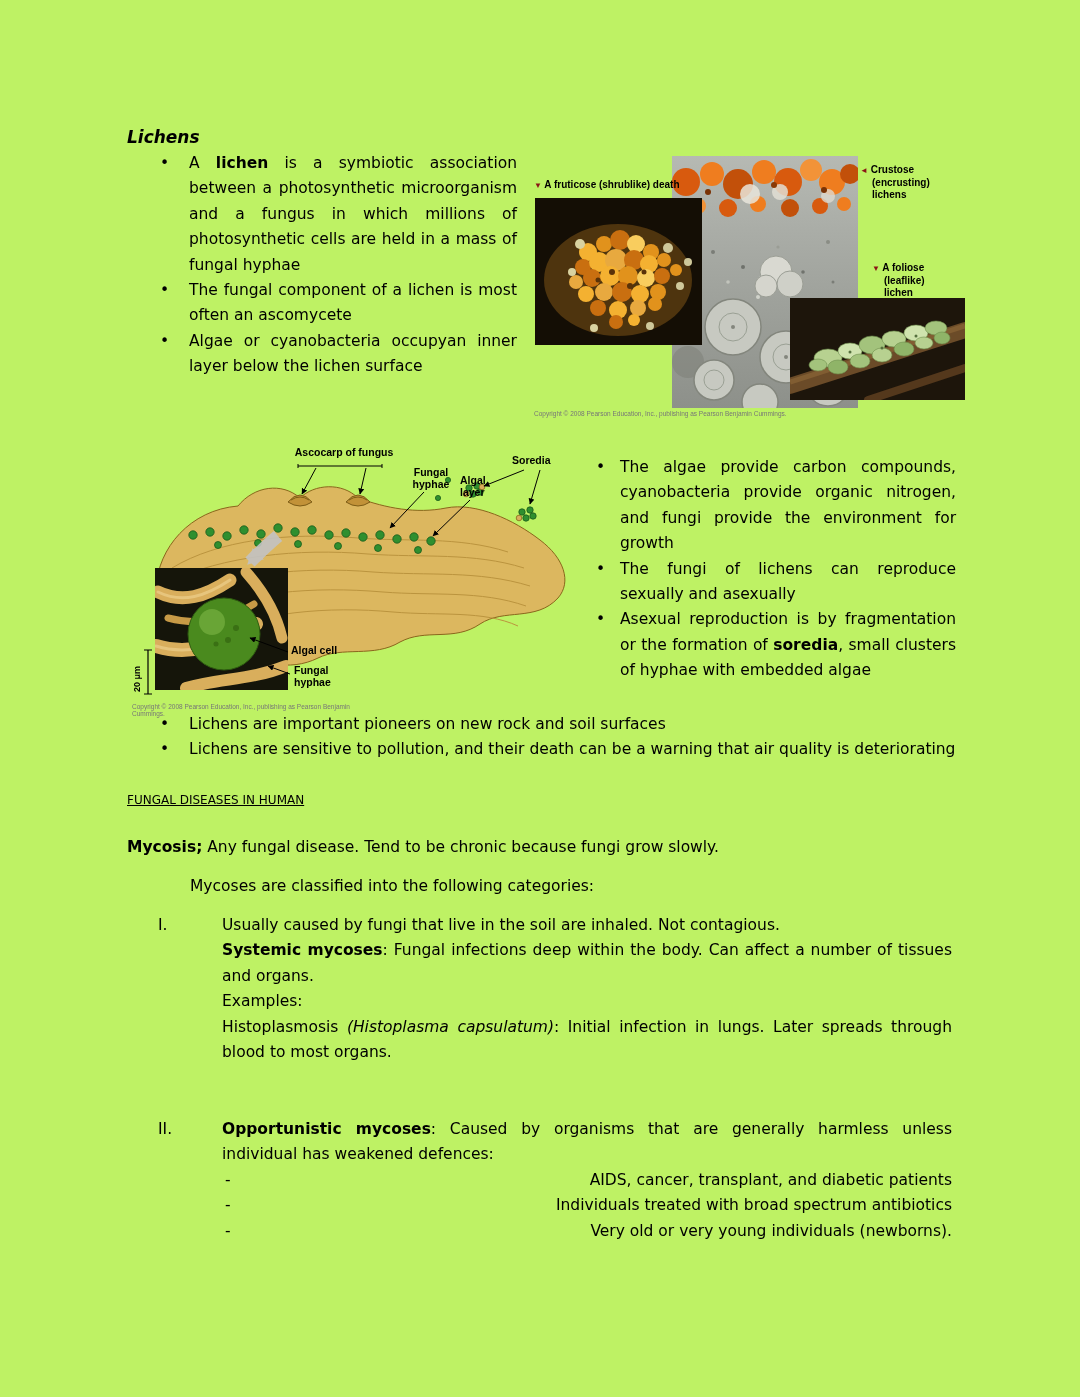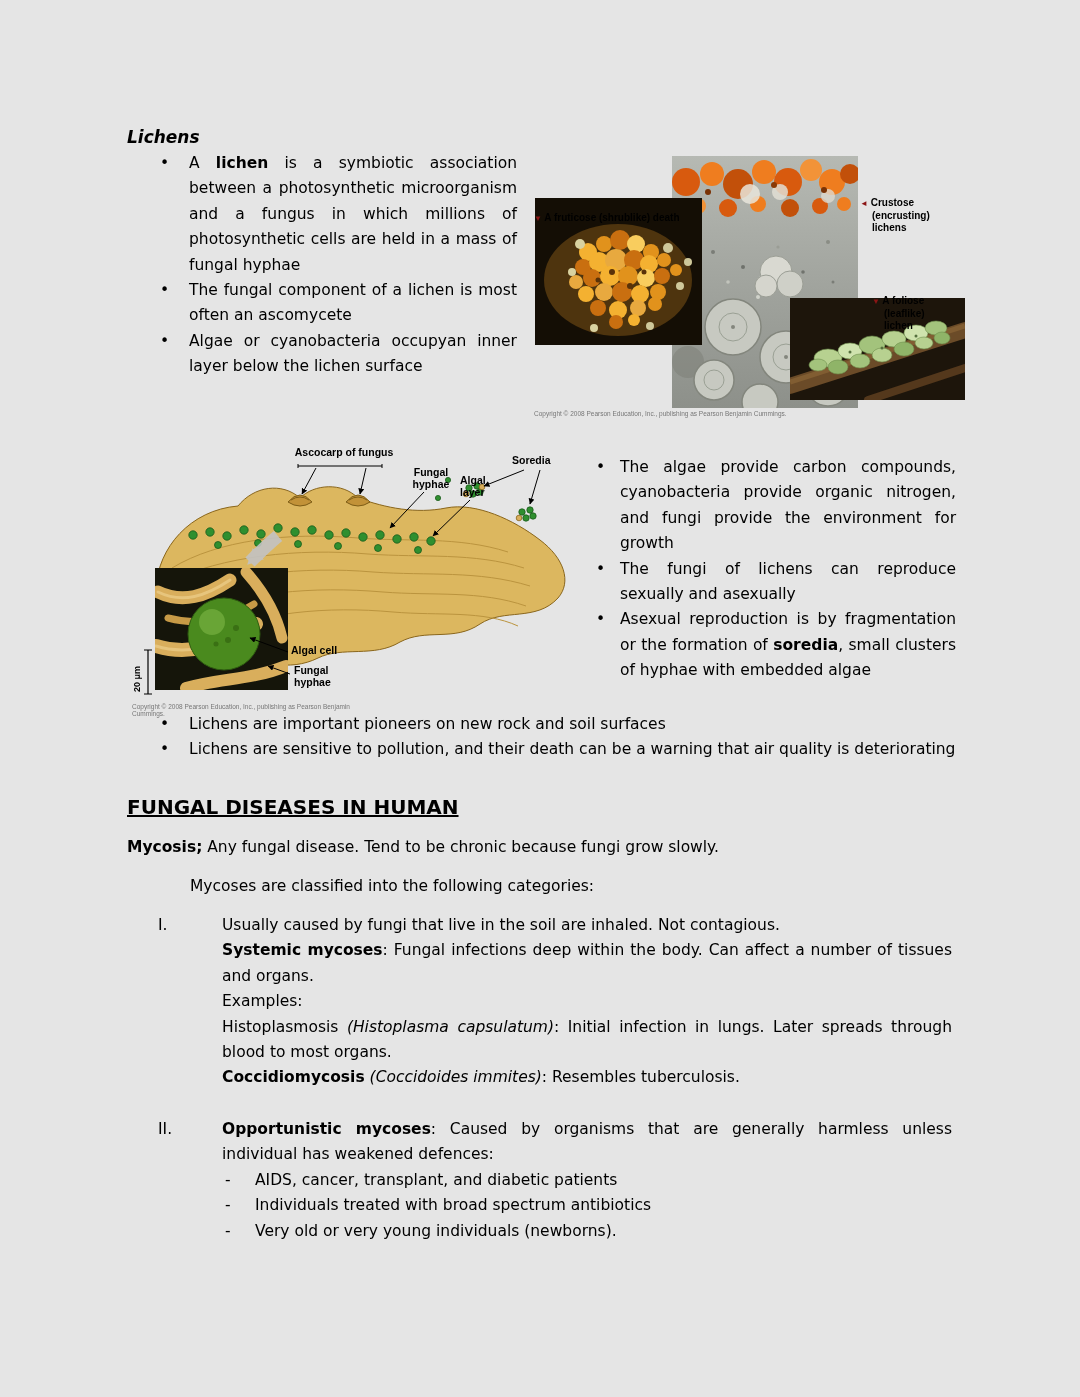--- a/index.html
+++ b/index.html
@@ -1,40 +1,40 @@
 <!DOCTYPE html>
 <html><head>
 <meta charset="utf-8">
 <style>
   * { margin:0; padding:0; box-sizing:border-box; }
   html,body { background:#ffffff; }
   .page {
-    position:relative; width:1080px; height:1397px; background:#e5e5e5;
+    position:relative; width:1080px; height:1397px; background:#bef264;
     font-family:"DejaVu Sans","Liberation Sans",sans-serif;
     color:#000; font-size:15.5px; line-height:1.64; overflow:hidden;
   }
   .abs { position:absolute; }
   .jus { text-align:justify; }
   h1.lichens-heading { font-size:17px; font-weight:700; font-style:italic; }
-  h2.fungal-heading { font-size:20px; font-weight:700; text-decoration:underline; }
+  h2.fungal-heading { font-size:12px; font-weight:400; text-decoration:underline; }
   p { margin:0; }
   .bullet-row { display:flex; align-items:flex-start; }
   .bullet-glyph { flex:0 0 34px; padding-left:5px; }
   .bullet-glyph.narrow { flex:0 0 32px; padding-left:8px; }
   .bullet-text { flex:1; }
   .roman { display:flex; align-items:flex-start; }
   .roman-numeral { flex:0 0 64px; }
   .roman-body { flex:1; }
   .dash-row { display:flex; align-items:flex-start; }
   .dash-glyph { flex:0 0 33px; padding-left:3px; }
-  .dash-text { flex:1; }
+  .dash-text { flex:1;text-align:right; }
   .figure { position:absolute; }
   .fig-label {
     position:absolute; font-family:"Liberation Sans","DejaVu Sans",sans-serif;
-    font-weight:700; font-size:10px; line-height:1.25; color:#000;margin-top:33px;
+    font-weight:700; font-size:10px; line-height:1.25; color:#000;
   }
   .marker { color:#8b1515; font-size:8px; }
   .fig-credit {
     position:absolute; font-family:"Liberation Sans",sans-serif;
     font-size:6.5px; line-height:1.1; color:#777;
   }
   .dlabel {
     position:absolute; font-family:"Liberation Sans","DejaVu Sans",sans-serif;
     font-weight:700; font-size:10.5px; line-height:1.15; color:#000;
   }
@@ -366,21 +366,20 @@
 
   <p class="abs" style="left:190px;top:874px;width:760px">Mycoses are classified into the following categories:</p>
 
   <div class="abs roman" style="left:158px;top:913px;width:794px">
     <div class="roman-numeral">I.</div>
     <div class="roman-body">
       <p class="jus"><span>Usually caused by fungi that live in the soil are inhaled. Not contagious.</span></p>
       <p class="jus"><span style="font-weight: 700;">Systemic mycoses</span><span>: Fungal infections deep within the body. Can affect a number of tissues and organs.</span></p>
       <p><span>Examples:</span></p>
       <p class="jus"><span style="font-weight: 400;">Histoplasmosis</span><span> </span><span style="font-style: italic;">(Histoplasma capsulatum)</span><span>: Initial infection in lungs. Later spreads through blood to most organs.</span></p>
-      <p class="jus"><span style="font-weight: 700;">Coccidiomycosis</span><span> </span><span style="font-style: italic;">(Coccidoides immites)</span><span>: Resembles tuberculosis.</span></p>
     </div>
   </div>
 
   <div class="abs roman" style="left:158px;top:1117px;width:794px">
     <div class="roman-numeral">II.</div>
     <div class="roman-body">
       <p class="jus"><span style="font-weight: 700; margin-top: 16px;">Opportunistic mycoses</span><span>: Caused by organisms that are generally harmless unless individual has weakened defences:</span></p>
       <div class="dash-row">
         <span class="dash-glyph">-</span>
         <div class="dash-text">AIDS, cancer, transplant, and diabetic patients</div>

